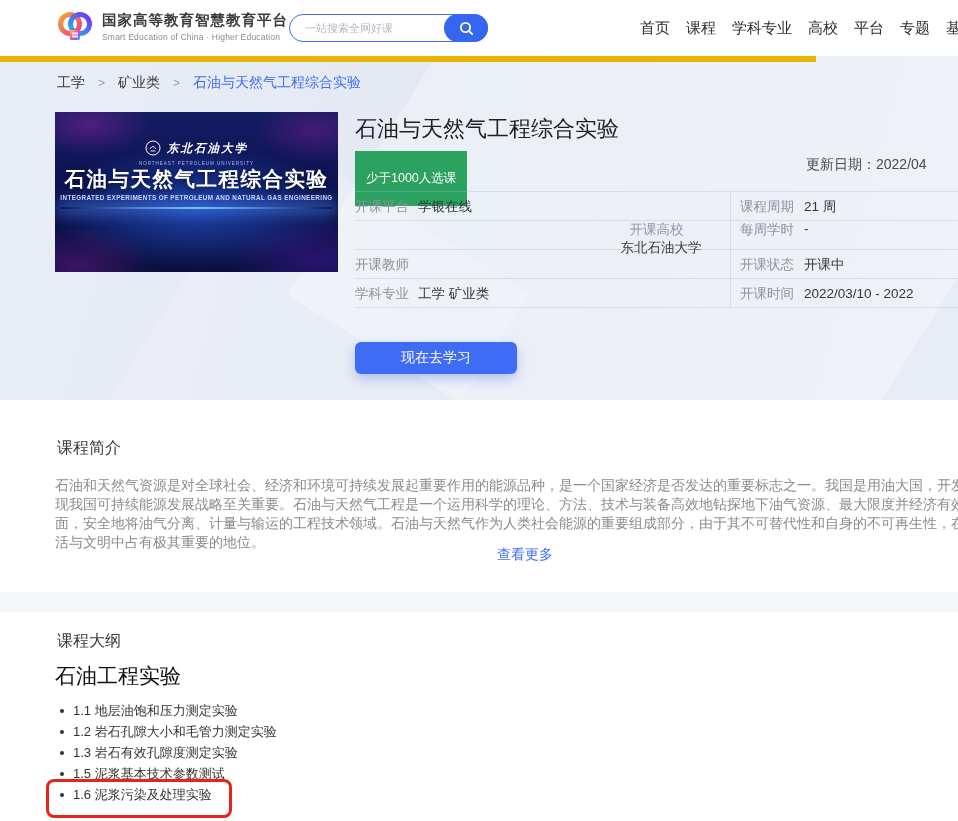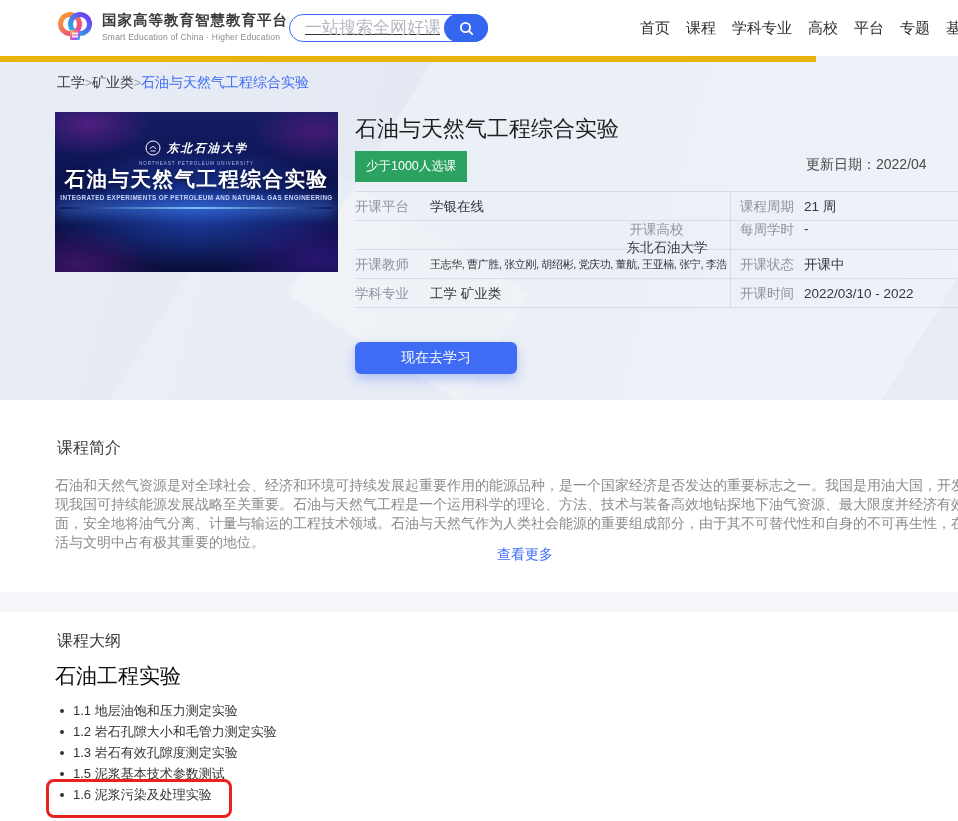--- a/index.html
+++ b/index.html
@@ -7,35 +7,35 @@
        font-family:"Liberation Sans",sans-serif;}
   
   .header{position:absolute;top:0;left:0;width:816px;height:56px;background:#fff;
           border-bottom:6px solid #eab308;z-index:9;}
   .logo{position:absolute;left:57px;top:9px;display:flex;align-items:center;gap:9px;}
   .logo-text .cn{font-size:14.5px;font-weight:bold;color:#3a3a3a;letter-spacing:1px;}
   .logo-text .en{font-size:8.5px;color:#8a8a8a;margin-top:2px;letter-spacing:.2px;}
   .search{position:absolute;left:289px;top:14px;width:197px;height:26px;
           border:1px solid #3e6cf5;border-radius:15px;background:#fff;}
   .search input{position:absolute;left:13px;top:1px;width:135px;height:22px;border:none;
-          outline:none;font-size:17px;color:#333;background:transparent;
-          font-family:"Liberation Sans",sans-serif;text-decoration:underline;}
+          outline:none;font-size:11px;color:#333;background:transparent;
+          font-family:"Liberation Sans",sans-serif;}
   .search input::placeholder{color:#b4b8c2;}
   .search-btn{position:absolute;right:-1px;top:-1px;width:44px;height:28px;background:#3566ef;
           border-radius:14px;display:flex;align-items:center;justify-content:center;cursor:pointer;}
   .nav{position:absolute;left:640px;top:0;height:56px;display:flex;align-items:center;gap:16px;
           font-size:15px;color:#2c2c2c;white-space:nowrap;}
   .nav span{cursor:pointer;}
   
   .hero{position:absolute;top:56px;left:0;width:958px;height:344px;overflow:hidden;
         background:linear-gradient(105deg,#e9edf6 0%,#e3e8f2 48%,#e8ecf5 100%);}
   .hero i{position:absolute;display:block;background:rgba(255,255,255,.30);}
   .hero i.s1{width:560px;height:700px;transform:rotate(32deg);left:430px;top:-260px;}
   .hero i.s2{width:300px;height:500px;transform:rotate(32deg);left:120px;top:120px;background:rgba(255,255,255,.18);}
-  .breadcrumb{position:absolute;left:57px;top:74px;display:flex;align-items:center;
+  .breadcrumb{position:absolute;left:57px;top:74px;display:flex;align-items:center;gap:13px;
         font-size:14px;color:#3a3a3a;z-index:2;}
   .breadcrumb .sep{color:#9aa0ab;font-size:12px;}
   .breadcrumb .current{color:#3e6cf5;}
   .breadcrumb .link{cursor:pointer;}
   
   .banner{position:absolute;left:55px;top:112px;width:283px;height:160px;z-index:2;overflow:hidden;
     background:
       radial-gradient(90px 45px at 12% 8%, rgba(150,35,165,.45), transparent 70%),
       radial-gradient(90px 45px at 92% 12%, rgba(140,30,150,.40), transparent 70%),
       radial-gradient(110px 55px at 8% 96%, rgba(120,25,145,.45), transparent 70%),
@@ -48,28 +48,28 @@
   .banner-emblem{position:absolute;top:28px;width:100%;text-align:center;color:#fff;z-index:2;}
   .banner-emblem .row{display:inline-flex;align-items:center;gap:6px;}
   .banner-emblem .cn{font-size:11.5px;letter-spacing:2px;font-style:italic;font-weight:bold;}
   .banner-emblem .en{font-size:4.5px;color:#aebbef;letter-spacing:1px;margin-top:1px;}
   .banner-title{position:absolute;top:53px;width:100%;text-align:center;color:#fff;font-size:20.5px;
       font-weight:bold;letter-spacing:1.5px;text-shadow:0 2px 6px rgba(0,0,0,.6);z-index:2;}
   .banner-sub{position:absolute;top:82px;width:100%;text-align:center;font-size:6.3px;font-weight:bold;
       color:#c9d4f8;letter-spacing:.4px;z-index:2;}
   
   .course-title{position:absolute;left:355px;top:114px;font-size:22px;color:#1f1f1f;z-index:2;}
-  .badge{position:absolute;left:355px;top:151px;height:23px;line-height:23px;padding:4px 11px;
+  .badge{position:absolute;left:355px;top:151px;height:23px;line-height:23px;padding:16px 11px;
       background:#2ba25f;color:#fff;font-size:12.5px;border-radius:0;z-index:2;}
   .update{position:absolute;left:806px;top:156px;font-size:14px;color:#4a4a4a;white-space:nowrap;z-index:2;}
   
   .info-row{position:absolute;left:355px;width:603px;height:29px;display:flex;align-items:center;
       border-top:1px solid rgba(173,186,210,.35);font-size:13.5px;z-index:2;}
   .info-row .lab{color:#8d93a1;}
-  .info-row .val{color:#33363c;margin-left:21px;white-space:nowrap;}
+  .info-row .val{color:#33363c;margin-left:9px;white-space:nowrap;}
   .info-row .val.small{font-size:11px;letter-spacing:-.4px;}
   .info-row .rlab{position:absolute;left:385px;color:#8d93a1;}
   .info-row .rval{position:absolute;left:449px;color:#33363c;white-space:nowrap;}
   .info-bottom{position:absolute;left:355px;top:307px;width:603px;height:1px;
       background:rgba(173,186,210,.35);z-index:2;}
   .info-vline{position:absolute;left:730px;top:192px;width:1px;height:115px;
       background:rgba(173,186,210,.35);z-index:2;}
   .cta{position:absolute;left:355px;top:342px;width:162px;height:32px;background:#3e6cf5;
       border-radius:6px;color:#fff;font-size:14px;display:flex;align-items:center;
       justify-content:center;cursor:pointer;box-shadow:0 5px 12px rgba(62,108,245,.35);z-index:2;}
@@ -190,21 +190,20 @@
   <span class="rval">21 周</span>
 </div>
 <div class="info-row" style="top:220px;flex-direction:column;">
   <span class="lab">开课高校</span>
   <span class="val">东北石油大学</span>
   <span class="rlab">每周学时</span>
   <span class="rval">-</span>
 </div>
 <div class="info-row" style="top:249px;">
   <span class="lab">开课教师</span>
-  <span class="val small">王志华, 曹广胜, 张立刚, 胡绍彬, 党庆功, 董航, 王亚楠, 张宁, 李浩</span>
   <span class="rlab">开课状态</span>
   <span class="rval">开课中</span>
 </div>
 <div class="info-row" style="top:278px;">
   <span class="lab">学科专业</span>
   <span class="val">工学 矿业类</span>
   <span class="rlab">开课时间</span>
   <span class="rval">2022/03/10 - 2022</span>
 </div>
 <div class="info-bottom"></div>

